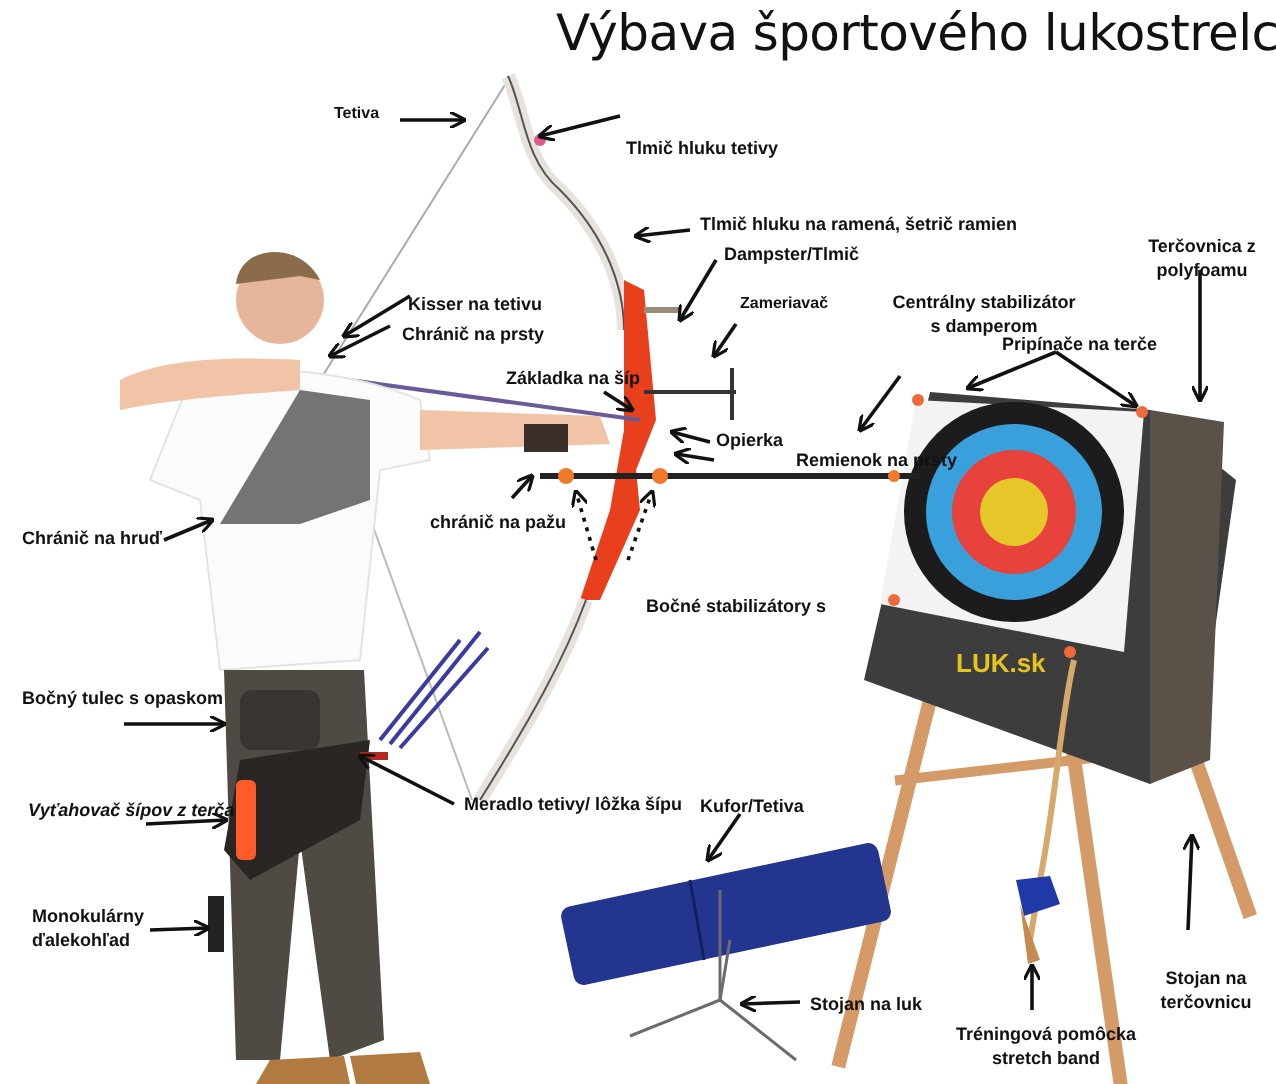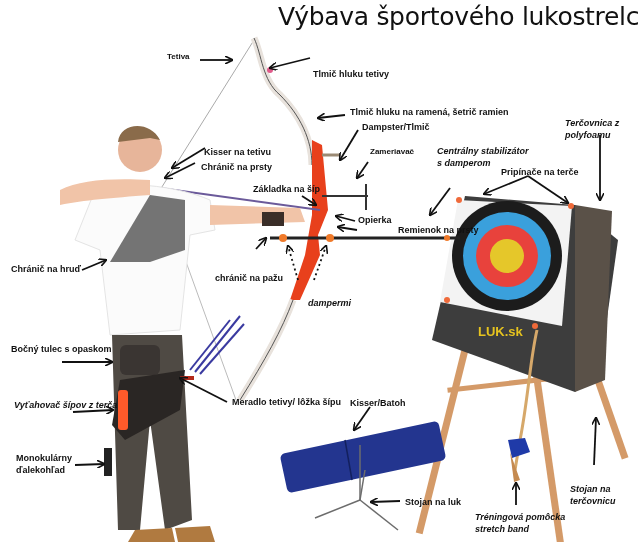--- a/index.html
+++ b/index.html
@@ -1,19 +1,19 @@
 <!DOCTYPE html>
 <html><head>
 <meta charset="utf-8">
 <style>
   html, body { margin:0; padding:0; background:#ffffff; }
   body { width:638px; height:542px; position:relative; overflow:hidden; font-family:"Liberation Sans", sans-serif; }
   .title { position:absolute; left:278px; top:2px; font-size:25px; color:#111; font-family:"DejaVu Sans", sans-serif; letter-spacing:-0.3px; white-space:nowrap; }
   .lbl { position:absolute; font-size:9px; font-weight:bold; color:#111; line-height:12px; white-space:nowrap; }
-  .lbl.c { text-align:left;font-style:italic; }
+  .lbl.c { text-align:center; }
   svg.art { position:absolute; left:0; top:0; }
 </style>
 </head>
 <body>
 
 <div class="title">Výbava športového lukostrelca</div>
 
 <svg class="art" width="638" height="542" viewBox="0 0 638 542">
   <defs>
     <marker id="ah" markerWidth="8" markerHeight="8" refX="7" refY="4" orient="auto" markerUnits="userSpaceOnUse">
@@ -140,42 +140,42 @@
 <div class="lbl" style="left:167px;top:51px;font-size:8px;">Tetiva</div>
 <div class="lbl" style="left:313px;top:48px;margin-top:20px;">Tlmič hluku tetivy</div>
 <div class="lbl" style="left:350px;top:106px;">Tlmič hluku na ramená, šetrič ramien</div>
 <div class="lbl" style="left:362px;top:121px;">Dampster/Tlmič</div>
 <div class="lbl" style="left:370px;top:146px;font-size:8px;">Zameriavač</div>
 <div class="lbl" style="left:204px;top:146px;">Kisser na tetivu</div>
 <div class="lbl" style="left:201px;top:161px;">Chránič na prsty</div>
 <div class="lbl" style="left:253px;top:183px;text-align:center;">Základka na šíp</div>
 <div class="lbl" style="left:358px;top:214px;">Opierka</div>
 <div class="lbl" style="left:362px;top:224px;padding-left:36px;">Remienok na prsty</div>
-<div class="lbl" style="left:215px;top:255px;margin-top:17px;">chránič na pažu</div>
+<div class="lbl" style="left:215px;top:255px;">chránič na pažu</div>
 <div class="lbl c" style="left:308px;top:297px;width:120px;">
-  <div>dampermi</div>
+  <div>Bočné stabilizátory s</div>
 </div>
 <div class="lbl c" style="left:437px;top:145px;width:110px;">
   <div>Centrálny stabilizátor</div>
   <div>s damperom</div>
 </div>
 <div class="lbl" style="left:501px;top:166px;">Pripínače na terče</div>
 <div class="lbl c" style="left:565px;top:117px;width:72px;">
   <div>Terčovnica z</div>
   <div>polyfoamu</div>
 </div>
 <div class="lbl" style="left:11px;top:263px;">Chránič na hruď</div>
 <div class="lbl" style="left:11px;top:343px;">Bočný tulec s opaskom</div>
 <div class="lbl" style="left:14px;top:399px;font-style:italic;">Vyťahovač šípov z terča</div>
 <div class="lbl" style="left:16px;top:452px;">
   <div>Monokulárny</div>
   <div>ďalekohľad</div>
 </div>
 <div class="lbl" style="left:232px;top:396px;">Meradlo tetivy/ lôžka šípu</div>
-<div class="lbl" style="left:350px;top:397px;">Kisser/Batoh</div>
+<div class="lbl" style="left:350px;top:397px;">Kufor/Tetiva</div>
 <div class="lbl" style="left:405px;top:496px;">Stojan na luk</div>
 <div class="lbl c" style="left:475px;top:511px;width:96px;">
   <div>Tréningová pomôcka</div>
   <div>stretch band</div>
 </div>
 <div class="lbl c" style="left:570px;top:483px;width:66px;">
   <div>Stojan na</div>
   <div>terčovnicu</div>
 </div>
 

